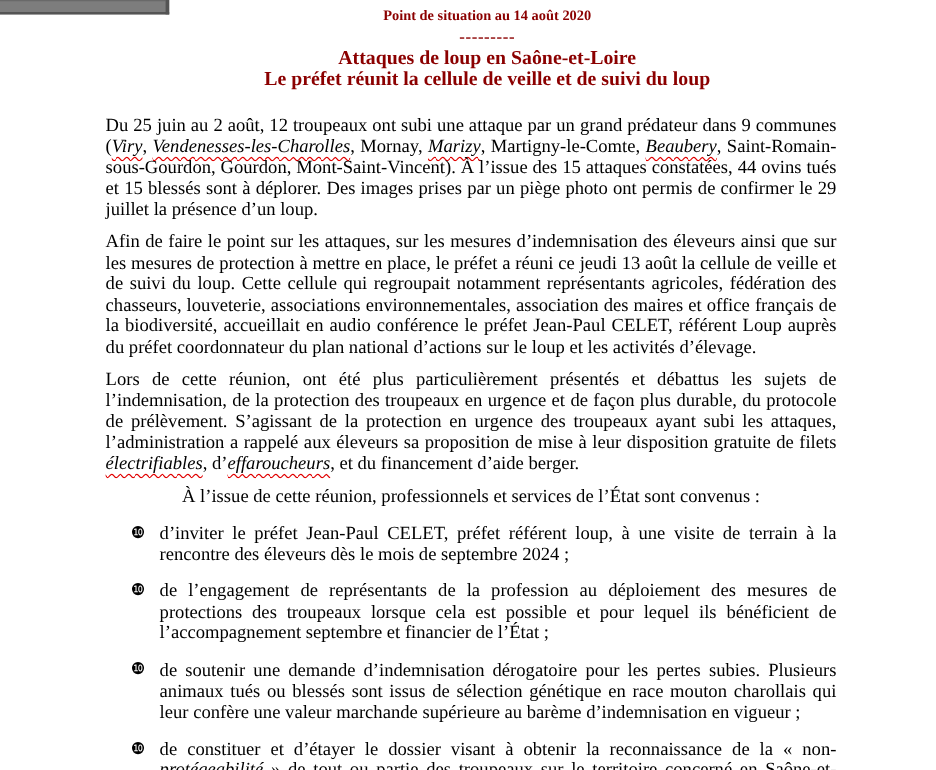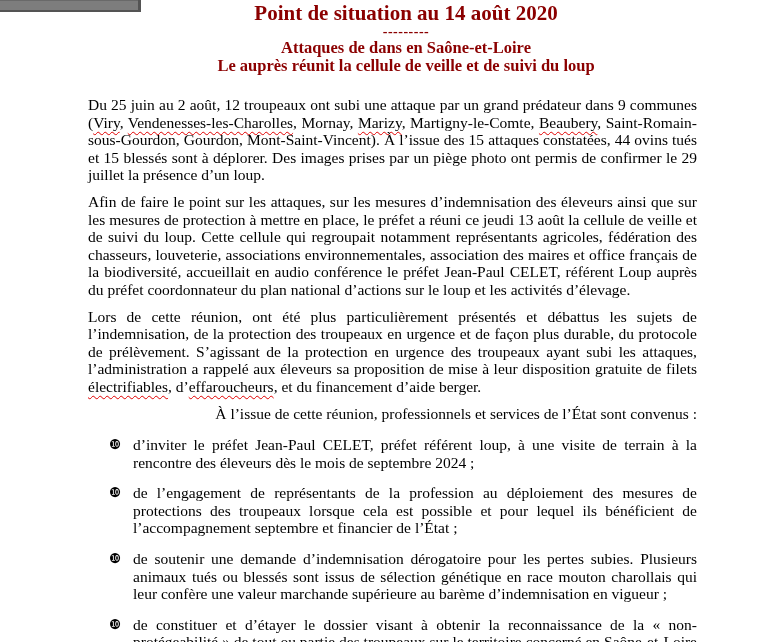--- a/index.html
+++ b/index.html
@@ -25,38 +25,39 @@
   }
 
   .page { position: absolute; top: 0; left: 0; width: 780px; height: 642px; }
 
   header {
     margin: 3px 60px 0 92px;
     text-align: center;
     color: #8b0000;
     font-weight: bold;
   }
-  .doc-title    { font-size: 21px; line-height: 21px; }
+  .doc-title    { font-size: 12px; line-height: 21px; }
   .separator    { font-size: 14px;   line-height: 15px; letter-spacing: 0.5px; }
   .subtitle     { font-size: 16.5px; line-height: 18px; }
 
   .content {
     margin: 21px 83px 0 88px;
     font-size: 15.5px;
     line-height: 17.6px;
     text-align: justify;
   }
   .content p { margin: 0 0 9px 0; }
-  p.intro { margin: 4px 0 14px 0; text-align: right; }
+  p.intro { margin: 4px 0 14px 0; text-align: center; }
 
   .misspelled {
     text-decoration: underline wavy #e00000;
     text-decoration-thickness: 1px;
     text-underline-offset: 3px;
     text-decoration-skip-ink: none;
+    font-style: italic;
   }
 
   .bullets { margin-top: 2px; }
   .bullet-item { position: relative; padding-left: 45px; margin-bottom: 13px; }
   .bullet-marker {
     position: absolute;
     left: 21px; top: 1px;
     font-family: "DejaVu Sans", sans-serif;
     font-size: 13.5px;
     line-height: 15px;
@@ -67,22 +68,22 @@
 </head>
 <body>
 
 <div class="page">
 
   <div class="window-fragment"></div>
 
   <header>
     <div class="doc-title">Point de situation au 14 août 2020</div>
     <div class="separator">---------</div>
-    <div class="subtitle">Attaques de dans en Saône-et-Loire</div>
-    <div class="subtitle">Le auprès réunit la cellule de veille et de suivi du loup</div>
+    <div class="subtitle">Attaques de loup en Saône-et-Loire</div>
+    <div class="subtitle">Le préfet réunit la cellule de veille et de suivi du loup</div>
   </header>
 
   <div class="content">
 
     <p><span>Du 25 juin au 2 août, 12 troupeaux ont subi une attaque par un grand prédateur dans 9 communes (</span><span class="misspelled">Viry</span><span>, </span><span class="misspelled">Vendenesses-les-Charolles</span><span>, Mornay, </span><span class="misspelled">Marizy</span><span>, Martigny-le-Comte, </span><span class="misspelled">Beaubery</span><span>, Saint-Romain-sous-Gourdon, Gourdon, Mont-Saint-Vincent). À l’issue des 15 attaques constatées, 44 ovins tués et 15 blessés sont à déplorer. Des images prises par un piège photo ont permis de confirmer le 29 juillet la présence d’un loup.</span></p>
 
     <p><span>Afin de faire le point sur les attaques, sur les mesures d’indemnisation des éleveurs ainsi que sur les mesures de protection à mettre en place, le préfet a réuni ce jeudi 13 août la cellule de veille et de suivi du loup. Cette cellule qui regroupait notamment représentants agricoles, fédération des chasseurs, louveterie, associations environnementales, association des maires et office français de la biodiversité, accueillait en audio conférence le préfet Jean-Paul CELET, référent Loup auprès du préfet coordonnateur du plan national d’actions sur le loup et les activités d’élevage.</span></p>
 
     <p><span>Lors de cette réunion, ont été plus particulièrement présentés et débattus les sujets de l’indemnisation, de la protection des troupeaux en urgence et de façon plus durable, du protocole de prélèvement. S’agissant de la protection en urgence des troupeaux ayant subi les attaques, l’administration a rappelé aux éleveurs sa proposition de mise à leur disposition gratuite de filets </span><span class="misspelled">électrifiables</span><span>, d’</span><span class="misspelled">effaroucheurs</span><span>, et du financement d’aide berger.</span></p>
 

